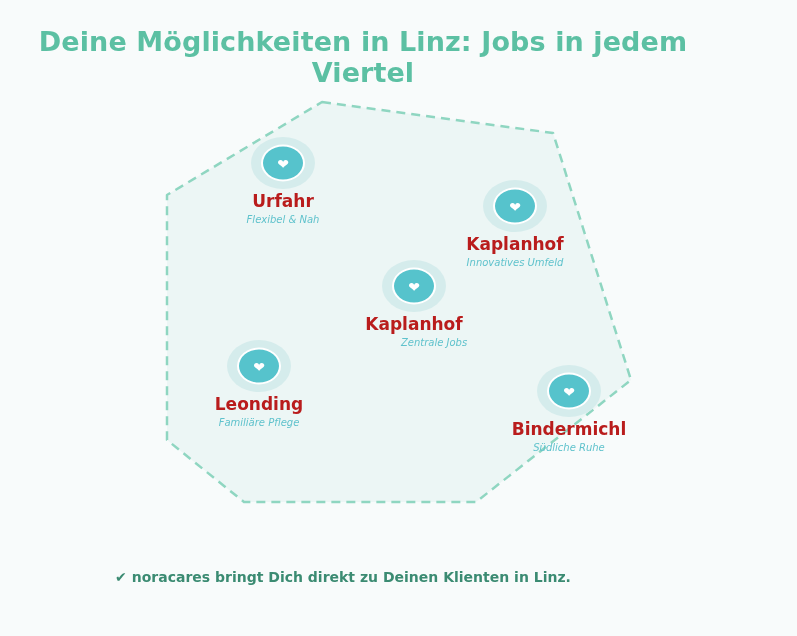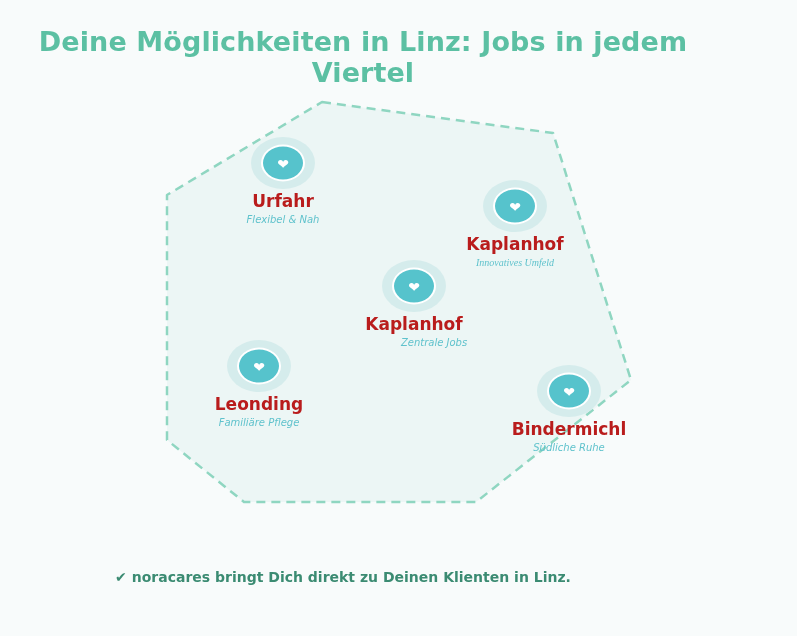--- a/index.html
+++ b/index.html
@@ -55,21 +55,21 @@
   </div>
   <div class="district-name" style="left:283px; top:191px;">Urfahr</div>
   <div class="district-sub" style="left:283px; top:214px;">Flexibel &amp; Nah</div>
 </div>
 
 <div>
   <div class="pin" style="left:515px; top:206px;">
     <div class="inner">❤</div>
   </div>
   <div class="district-name" style="left:515px; top:234px;text-align:center;">Kaplanhof</div>
-  <div class="district-sub" style="left:515px; top:257px;font-family:Liberation Serif, serif;">Innovatives Umfeld</div>
+  <div class="district-sub" style="left:515px; top:257px;">Innovatives Umfeld</div>
 </div>
 
 <div>
   <div class="pin" style="left:414px; top:286px;">
     <div class="inner">❤</div>
   </div>
   <div class="district-name" style="left:414px; top:314px;">Kaplanhof</div>
   <div class="district-sub" style="left:434px; top:337px;">Zentrale Jobs</div>
 </div>
 

